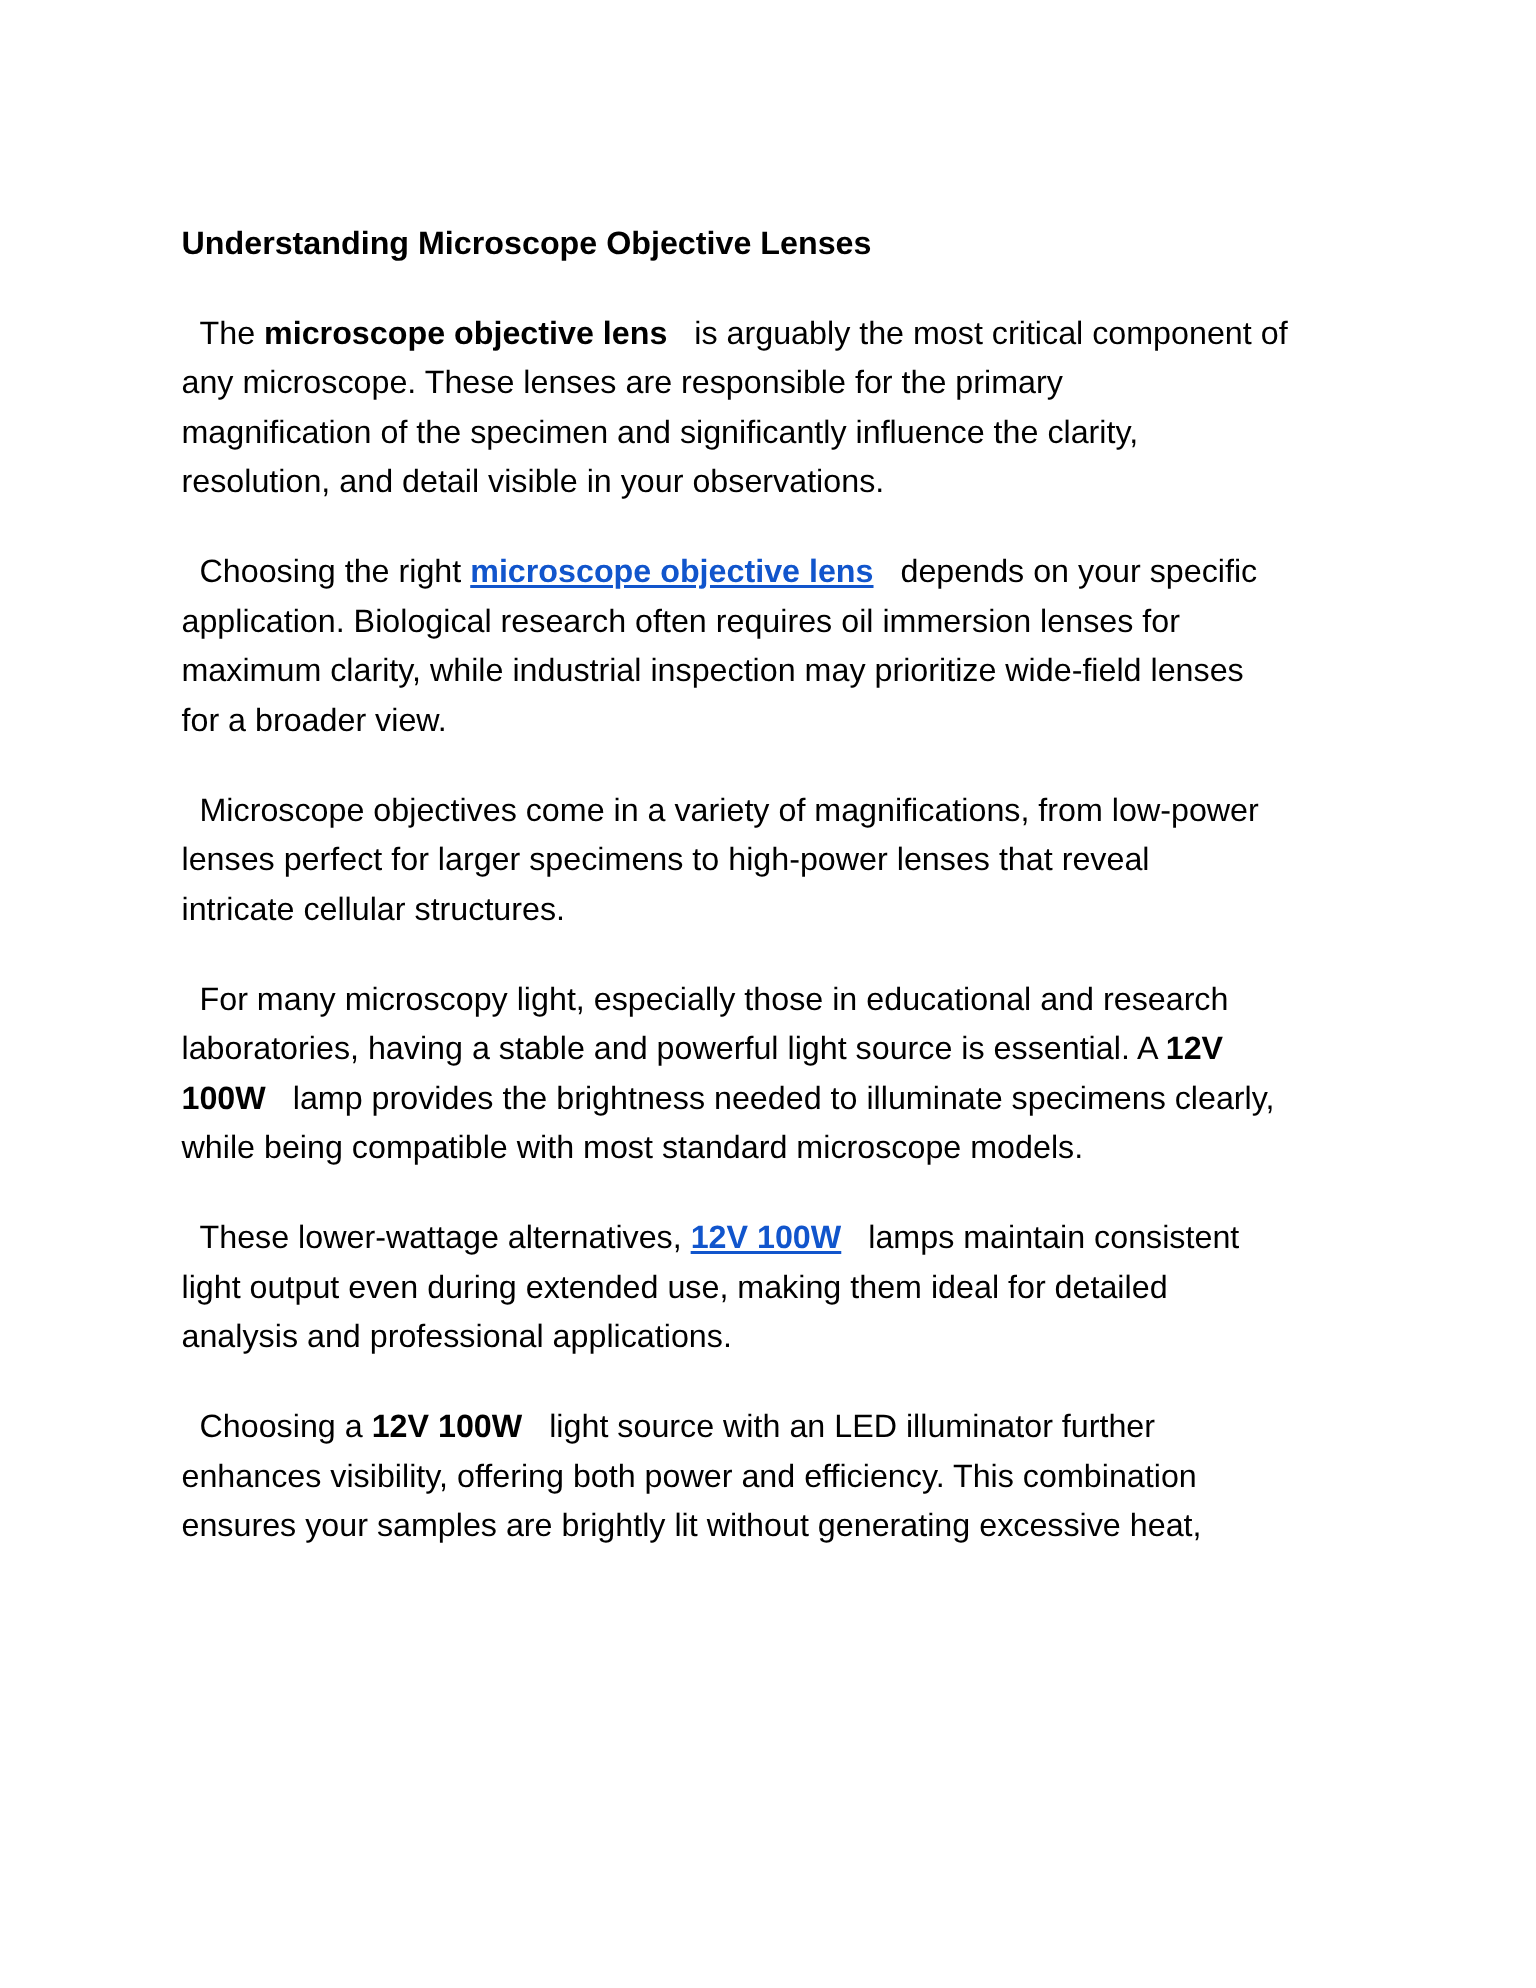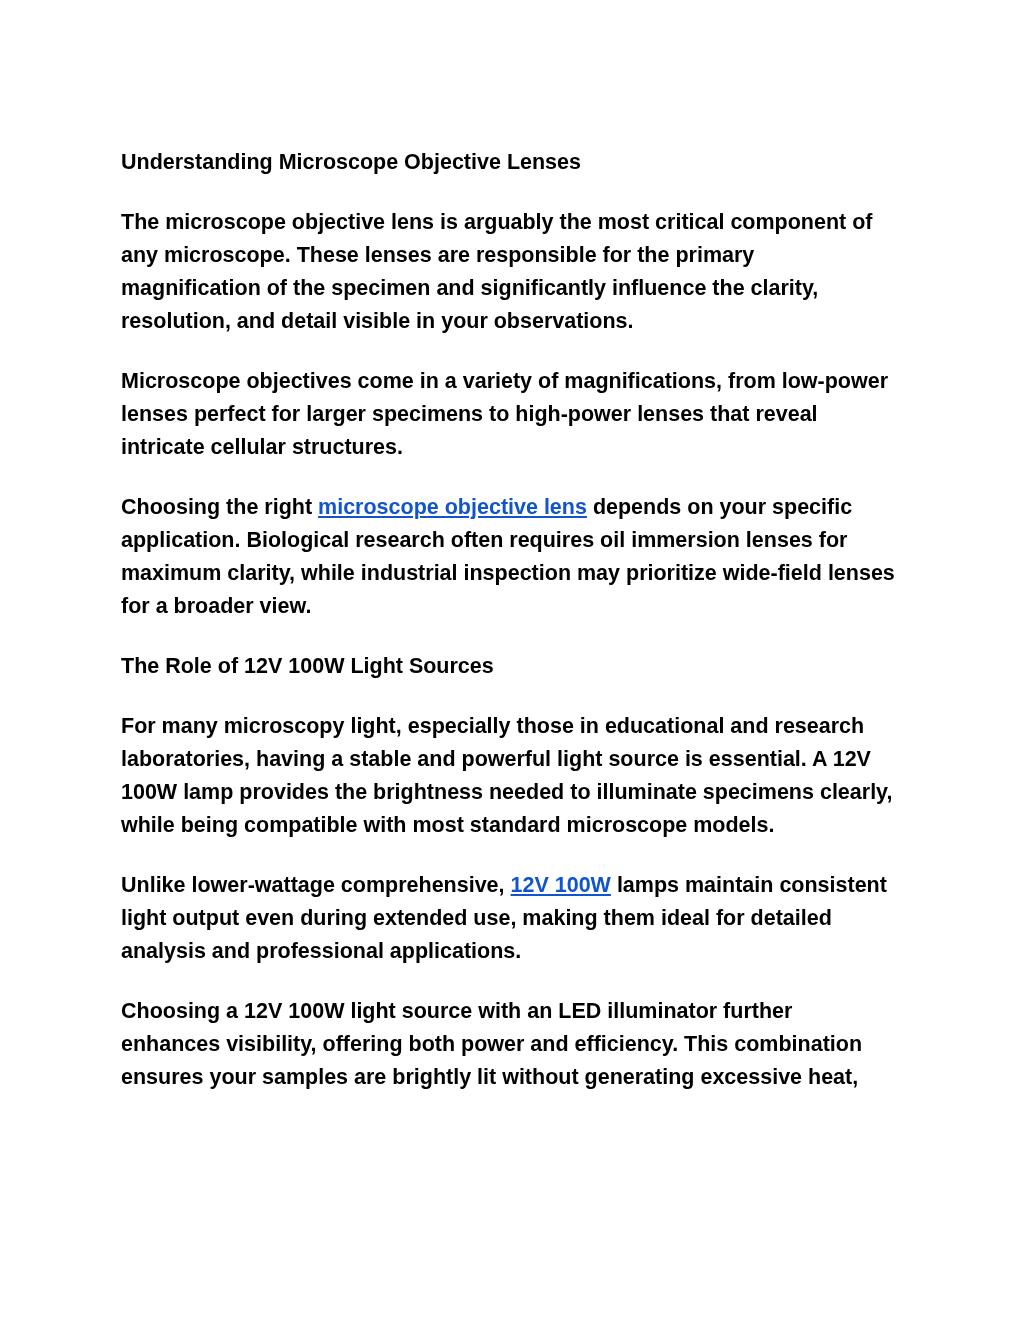--- a/index.html
+++ b/index.html
@@ -26,49 +26,48 @@
     line-height: 33px;
     font-weight: 400;
     margin: 0 0 27px 0;
     white-space: pre-wrap;
     color: #000000;
   }
   h2.block {
     font-weight: 700;
     font-size: 21.5px;
   }
-  .seg-normal { font-weight: bold; }
+  .seg-normal { font-weight: normal; margin-left: 12px; }
   .seg-bold { font-weight: 700; }
   a.seg-link {
     color: var(--link-color, #1155cc);
     font-weight: 700;
     text-decoration: underline;
     cursor: pointer;
   }
 </style>
 </head>
 <body style="background: rgb(255, 255, 255); color: rgb(0, 0, 0);">
 
 <div class="page">
   <h2 class="block"><span class="seg-bold">Understanding Microscope Objective Lenses</span></h2>
   <p class="block"><span class="seg-normal">The </span><span class="seg-bold">microscope objective lens</span><span class="seg-normal"> is arguably the most critical component of
 any microscope. These lenses are responsible for the primary
 magnification of the specimen and significantly influence the clarity,
 resolution, and detail visible in your observations.</span></p>
-  <p class="block"><span class="seg-normal">Microscope objectives come in a variety of magnifications, from low-power
-lenses perfect for larger specimens to high-power lenses that reveal
-intricate cellular structures.</span></p>
   <p class="block"><span class="seg-normal">Choosing the right </span><a class="seg-link">microscope objective lens</a><span class="seg-normal"> depends on your specific
 application. Biological research often requires oil immersion lenses for
 maximum clarity, while industrial inspection may prioritize wide-field lenses
 for a broader view.</span></p>
-  <h2 class="block"><span class="seg-bold">The Role of 12V 100W Light Sources</span></h2>
+  <p class="block"><span class="seg-normal">Microscope objectives come in a variety of magnifications, from low-power
+lenses perfect for larger specimens to high-power lenses that reveal
+intricate cellular structures.</span></p>
   <p class="block"><span class="seg-normal">For many microscopy light, especially those in educational and research
 laboratories, having a stable and powerful light source is essential. A </span><span class="seg-bold">12V
 100W</span><span class="seg-normal"> lamp provides the brightness needed to illuminate specimens clearly,
 while being compatible with most standard microscope models.</span></p>
-  <p class="block"><span class="seg-normal">Unlike lower-wattage comprehensive, </span><a class="seg-link">12V 100W</a><span class="seg-normal"> lamps maintain consistent
+  <p class="block"><span class="seg-normal">These lower-wattage alternatives, </span><a class="seg-link">12V 100W</a><span class="seg-normal"> lamps maintain consistent
 light output even during extended use, making them ideal for detailed
 analysis and professional applications.</span></p>
   <p class="block"><span class="seg-normal">Choosing a </span><span class="seg-bold">12V 100W</span><span class="seg-normal"> light source with an LED illuminator further
 enhances visibility, offering both power and efficiency. This combination
 ensures your samples are brightly lit without generating excessive heat,</span></p>
 </div>
 
 </body></html>

